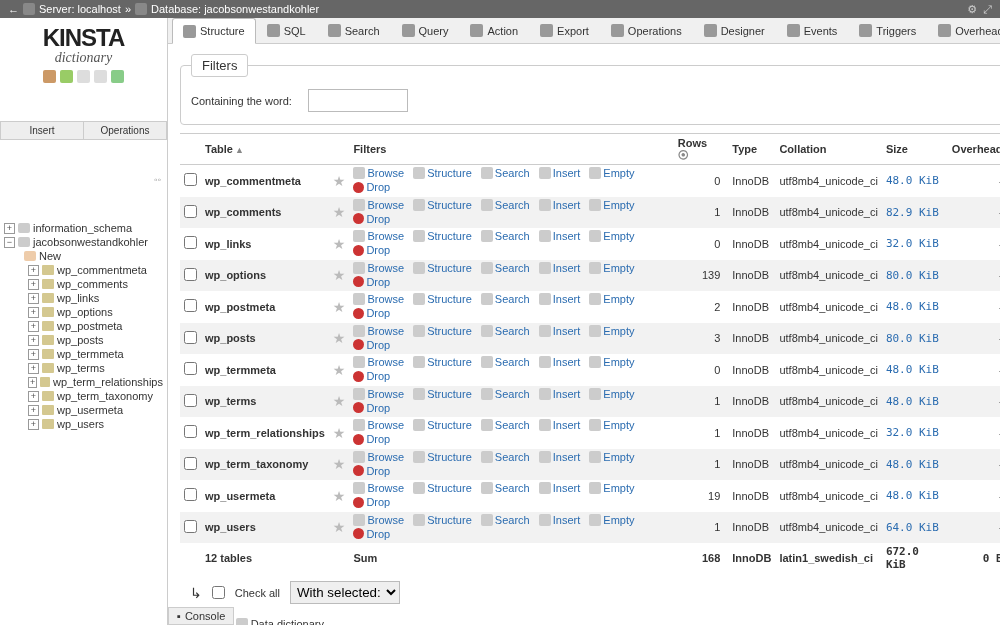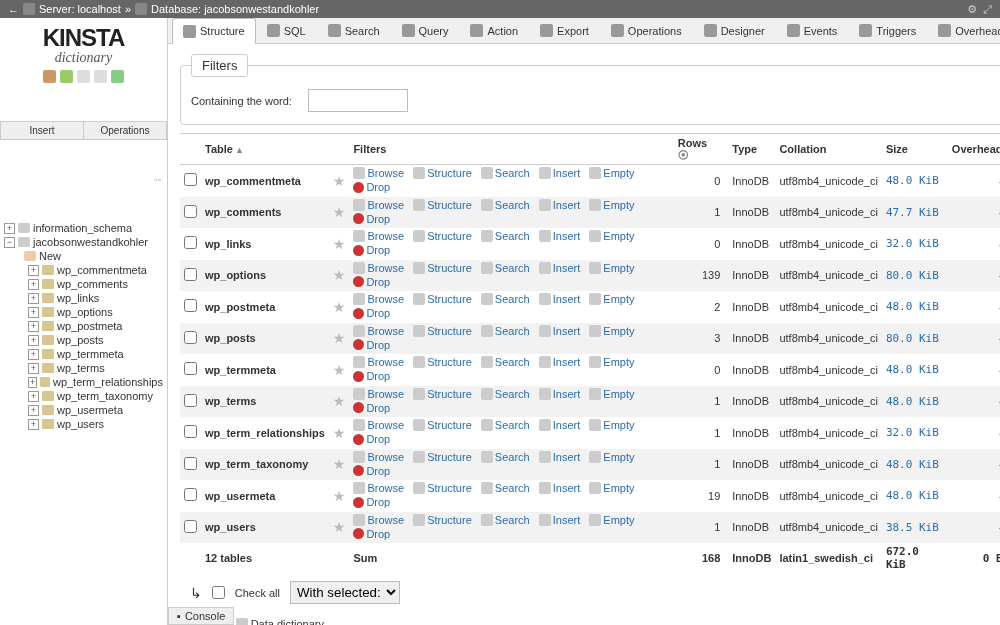--- a/index.html
+++ b/index.html
@@ -275,21 +275,21 @@
     <td>
     <span class="act"><span class="act-icon"></span>Browse</span>
     <span class="act"><span class="act-icon"></span>Structure</span>
     <span class="act"><span class="act-icon"></span>Search</span>
     <span class="act"><span class="act-icon"></span>Insert</span>
     <span class="act"><span class="act-icon"></span>Empty</span>
     <span class="act"><span class="drop-icon"></span>Drop</span></td>
     <td class="rows-col">1</td>
     <td>InnoDB</td>
     <td>utf8mb4_unicode_ci</td>
-    <td class="size-col">47.7 KiB</td>
+    <td class="size-col">82.9 KiB</td>
     <td style="text-align:right">-</td>
             </tr>
             <tr>
     <td><input type="checkbox" style=""></td>
     <td><b>wp_links</b></td>
     <td><span class="star">★</span></td>
     <td>
     <span class="act"><span class="act-icon"></span>Browse</span>
     <span class="act"><span class="act-icon"></span>Structure</span>
     <span class="act"><span class="act-icon"></span>Search</span>
@@ -445,21 +445,21 @@
     <td>
     <span class="act"><span class="act-icon"></span>Browse</span>
     <span class="act"><span class="act-icon"></span>Structure</span>
     <span class="act"><span class="act-icon"></span>Search</span>
     <span class="act"><span class="act-icon"></span>Insert</span>
     <span class="act"><span class="act-icon"></span>Empty</span>
     <span class="act"><span class="drop-icon"></span>Drop</span></td>
     <td class="rows-col">1</td>
     <td>InnoDB</td>
     <td>utf8mb4_unicode_ci</td>
-    <td class="size-col">38.5 KiB</td>
+    <td class="size-col">64.0 KiB</td>
     <td style="text-align:right">-</td>
             </tr>
           </tbody>
         <tbody>
           <tr class="sum-row">
             <td></td>
             <td>12 tables</td>
             <td></td>
             <td>Sum</td>
             <td class="rows-col">168</td>

